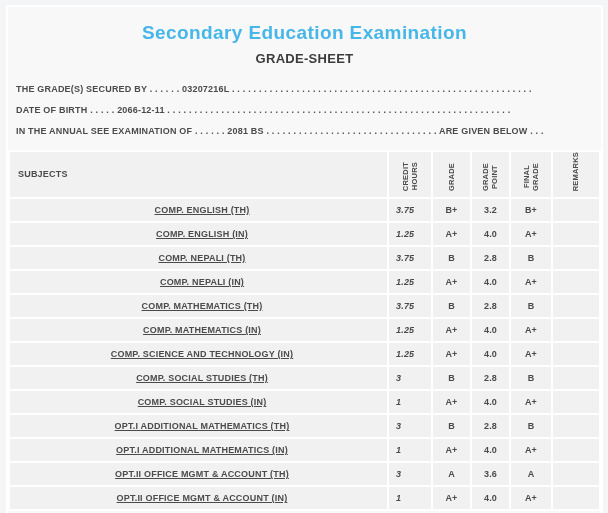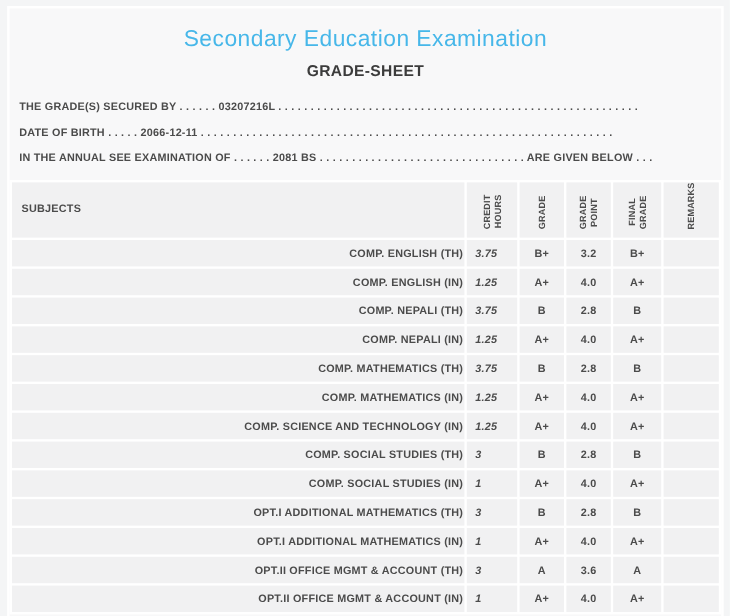--- a/index.html
+++ b/index.html
@@ -14,21 +14,21 @@
     position: absolute;
     top: 5px; left: 6px; right: 5px;
     height: 512px;
     border: 2px solid #ffffff;
     background: #f8f8f9;
   }
   .title {
     margin: 16px 0 0 0;
     text-align: center;
     font-size: 19px;
-    font-weight: normal;
+    font-weight: bold;
     letter-spacing: 0.4px;
     color: #47b7e9;
     line-height: 1.05;
   }
   .subtitle {
     margin: 8px 0 0 0;
     text-align: center;
     font-size: 13px;
     font-weight: bold;
     letter-spacing: 0.3px;
@@ -82,21 +82,21 @@
     font-size: 7.5px;
     line-height: 1.25;
     letter-spacing: 0.2px;
   }
   td {
     height: 20px;
     font-size: 9px;
     letter-spacing: 0.2px;
     line-height: 20px;
   }
-  td.cell-subject { text-align: right; padding-left: 8px; }
+  td.cell-subject { text-align: center; padding-left: 8px; text-decoration: underline; }
   td.cell-credit  { text-align: left; padding-left: 7px; font-style: italic; }
   td.cell-center  { text-align: center; }
 </style>
 </head>
 <body>
 
 <div class="card">
 
   <h1 class="title">Secondary Education Examination</h1>
   <h2 class="subtitle">GRADE-SHEET</h2>

